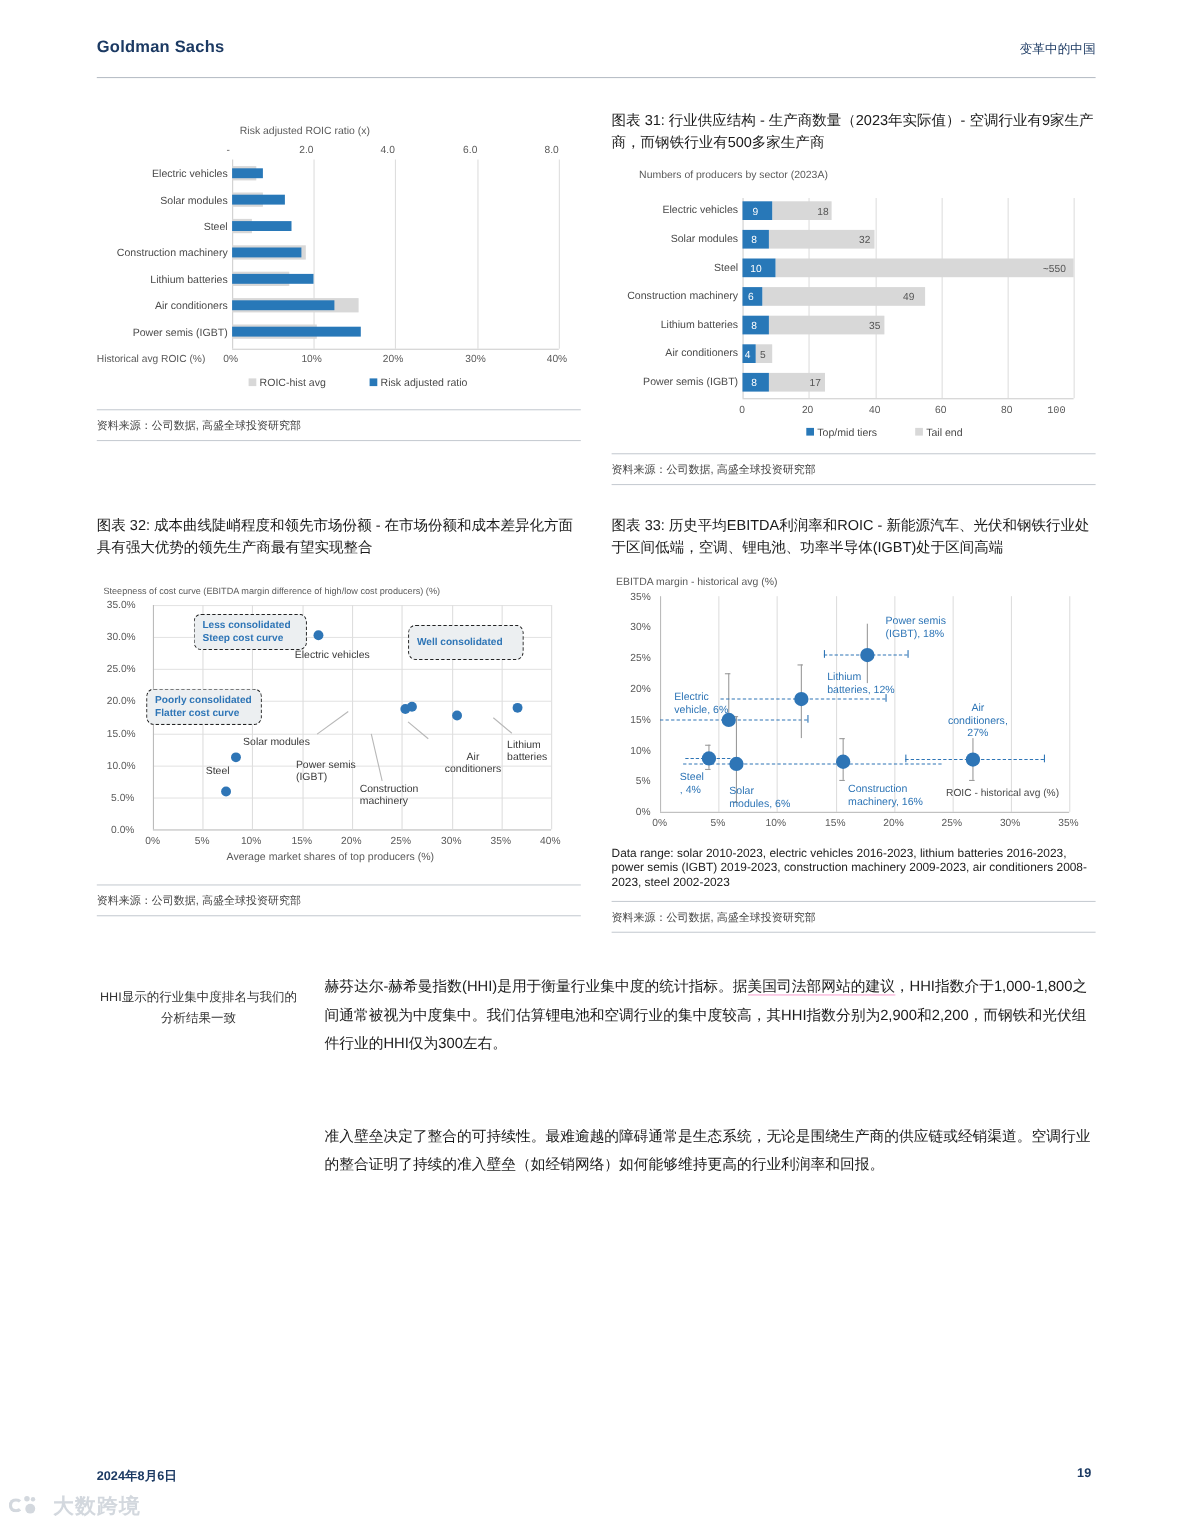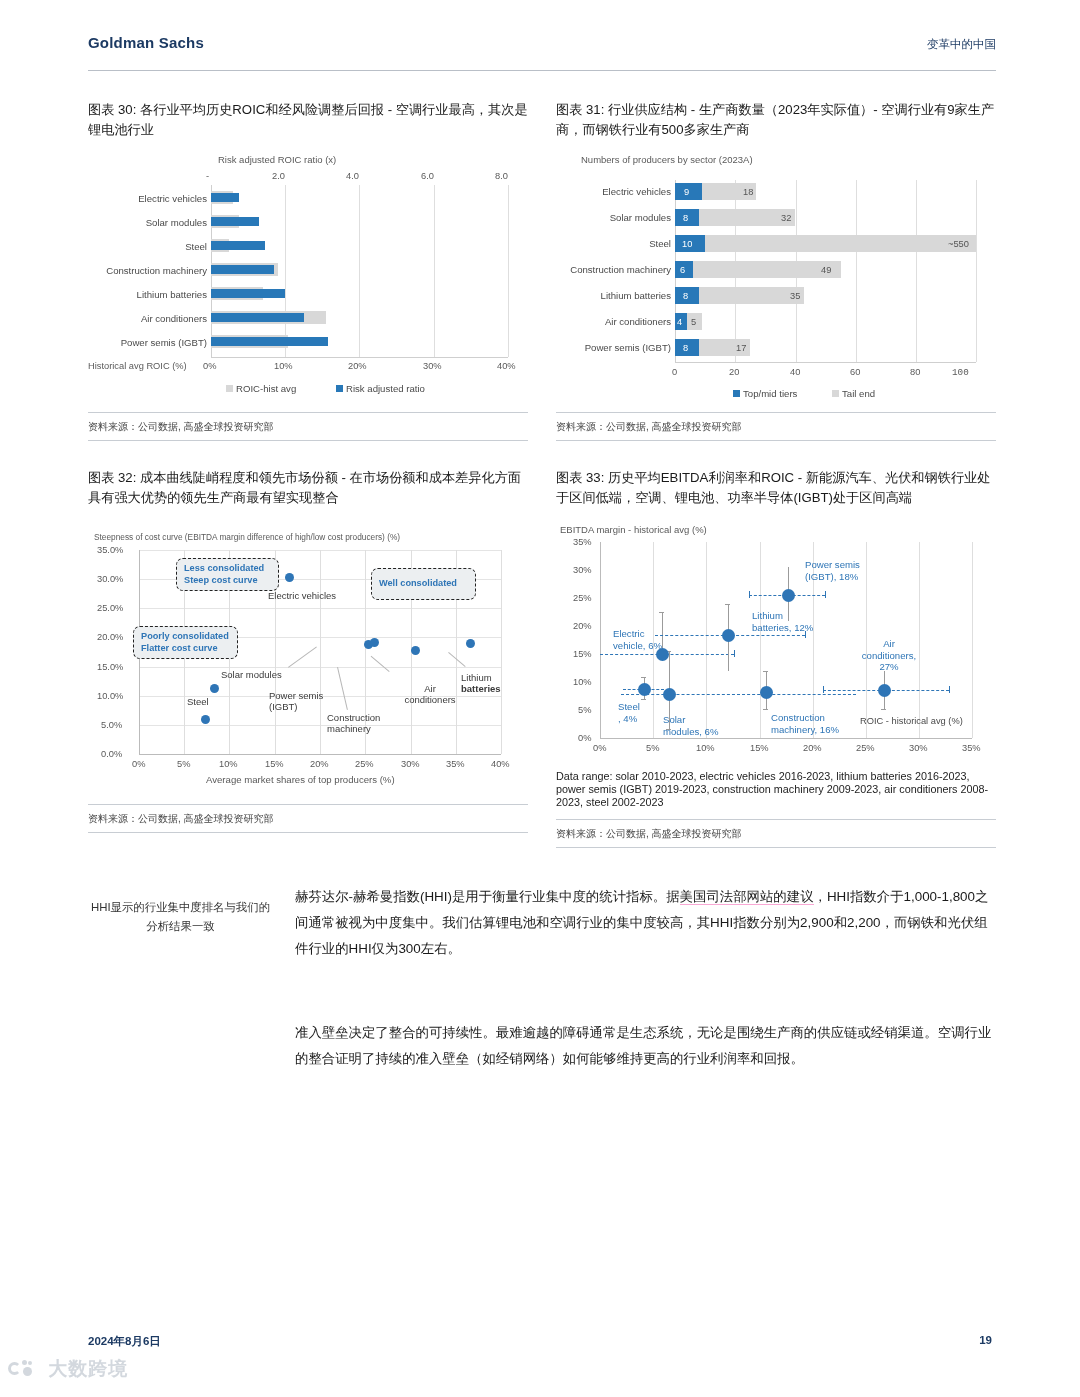--- a/index.html
+++ b/index.html
@@ -73,21 +73,20 @@
 
 <div class="page">
 
   <div class="hdr">
     <div class="hdr-logo">Goldman Sachs</div>
     <div class="hdr-right">变革中的中国</div>
   </div>
   <div class="hdr-rule"></div>
 
   <div class="ex" style="left:88px; top:100px; width:440px;">
-    <div class="ex-title">图表 30: 各行业平均历史ROIC和经风险调整后回报 - 空调行业最高，其次是锂电池行业</div>
     <div class="cvs" style="height:250px; margin-top:12px;">
       <div class="ctitle" style="left:130px; top:2px;">Risk adjusted ROIC ratio (x)</div>
 
       <div class="axlabel" style="left:118px; top:19px;">-</div>
       <div class="axlabel" style="left:184px; top:19px;">2.0</div>
       <div class="axlabel" style="left:258px; top:19px;">4.0</div>
       <div class="axlabel" style="left:333px; top:19px;">6.0</div>
       <div class="axlabel" style="left:407px; top:19px;">8.0</div>
 
       <div class="gridv" style="left:123px; top:33px; height:172px; background:#cfcfcf;"></div>
@@ -301,21 +300,21 @@
         <span style="display:block;">machinery</span>
       </div>
       <div class="dot" style="left:323px; top:114px; width:9px; height:9px;"></div>
       <div class="pt-lbl" style="left:307px; top:151px; width:70px; text-align:center;">
         <span style="display:block;">Air</span>
         <span style="display:block;">conditioners</span>
       </div>
       <div class="dot" style="left:378px; top:107px; width:9px; height:9px;"></div>
       <div class="pt-lbl" style="left:373px; top:140px; width:60px;">
         <span style="display:block;">Lithium</span>
-        <span style="display:block;font-weight:bold;">batteries</span>
+        <span style="display:block;">batteries</span>
       </div>
     </div>
     <div class="ex-rule" style="margin-top:12px;"></div>
     <div class="ex-src">资料来源：公司数据, 高盛全球投资研究部</div>
     <div class="ex-rule" style="margin-top:6px;"></div>
   </div>
 
   <div class="ex" style="left:556px; top:468px; width:440px;">
     <div class="ex-title">图表 33: 历史平均EBITDA利润率和ROIC - 新能源汽车、光伏和钢铁行业处于区间低端，空调、锂电池、功率半导体(IGBT)处于区间高端</div>
     <div class="cvs" style="height:250px; margin-top:8px;">

